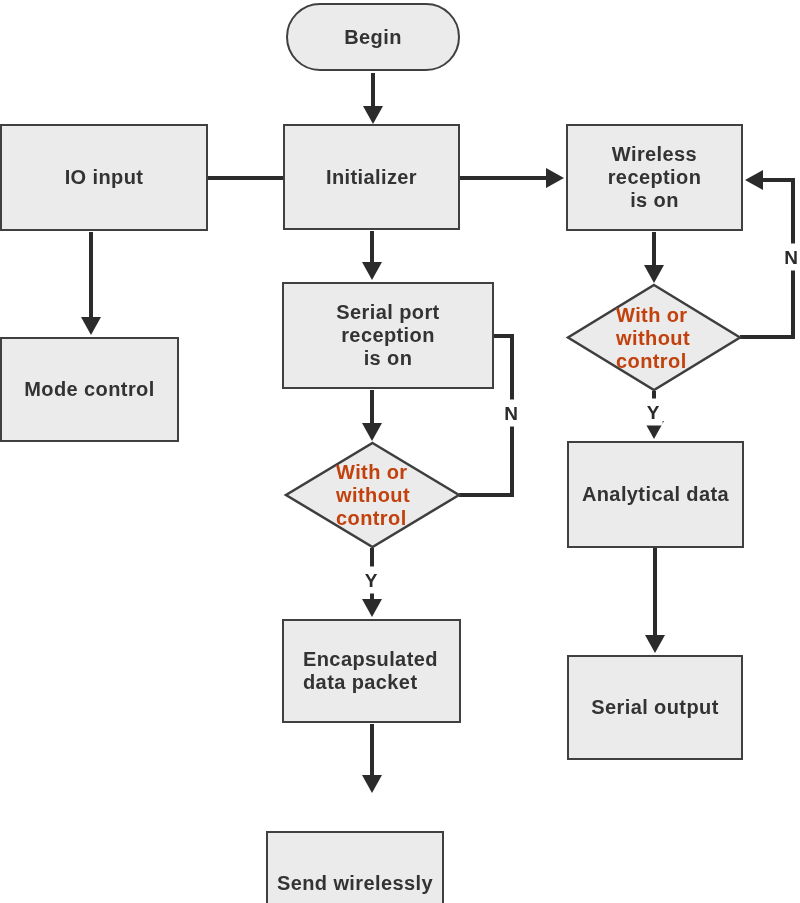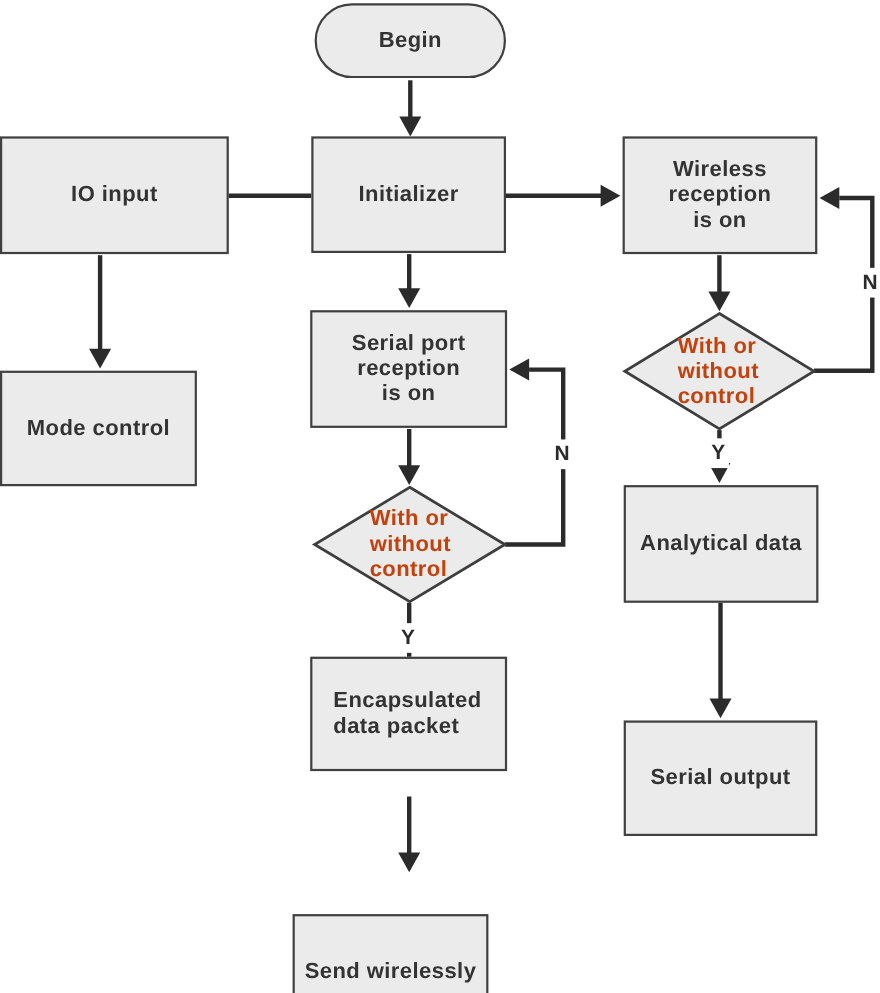--- a/index.html
+++ b/index.html
@@ -144,39 +144,39 @@
   <div class="node" style="left:0px; top:337px; width:179px; height:105px;">
     <span class="lbl">Mode control</span>
   </div>
 
   <div class="node" style="left:566px; top:124px; width:177px; height:107px;">
     <span class="lbl">Wireless
 reception
 is on</span>
   </div>
 
-  <div class="node" style="left:282px; top:282px; width:179px; height:107px;">
+  <div class="node" style="left:282px; top:282px; width:212px; height:107px;">
     <span class="lbl">Serial port
 reception
 is on</span>
   </div>
 
   <div class="dlabel" style="left:373px; top:495px;">
     <span class="lbl">With or
 without
 control</span>
   </div>
 
   <div class="dlabel" style="left:653px; top:338px;">
     <span class="lbl">With or
 without
 control</span>
   </div>
 
-  <div class="node left-text" style="left:282px; top:597px; width:179px; height:104px;">
+  <div class="node left-text" style="left:282px; top:619px; width:179px; height:104px;">
     <span class="lbl">Encapsulated
 data packet</span>
   </div>
 
   <div class="node" style="left:266px; top:795px; width:178px; height:105px;margin-top:36px;">
     <span class="lbl">Send wirelessly</span>
   </div>
 
   <div class="node" style="left:567px; top:441px; width:177px; height:107px;">
     <span class="lbl">Analytical data</span>

